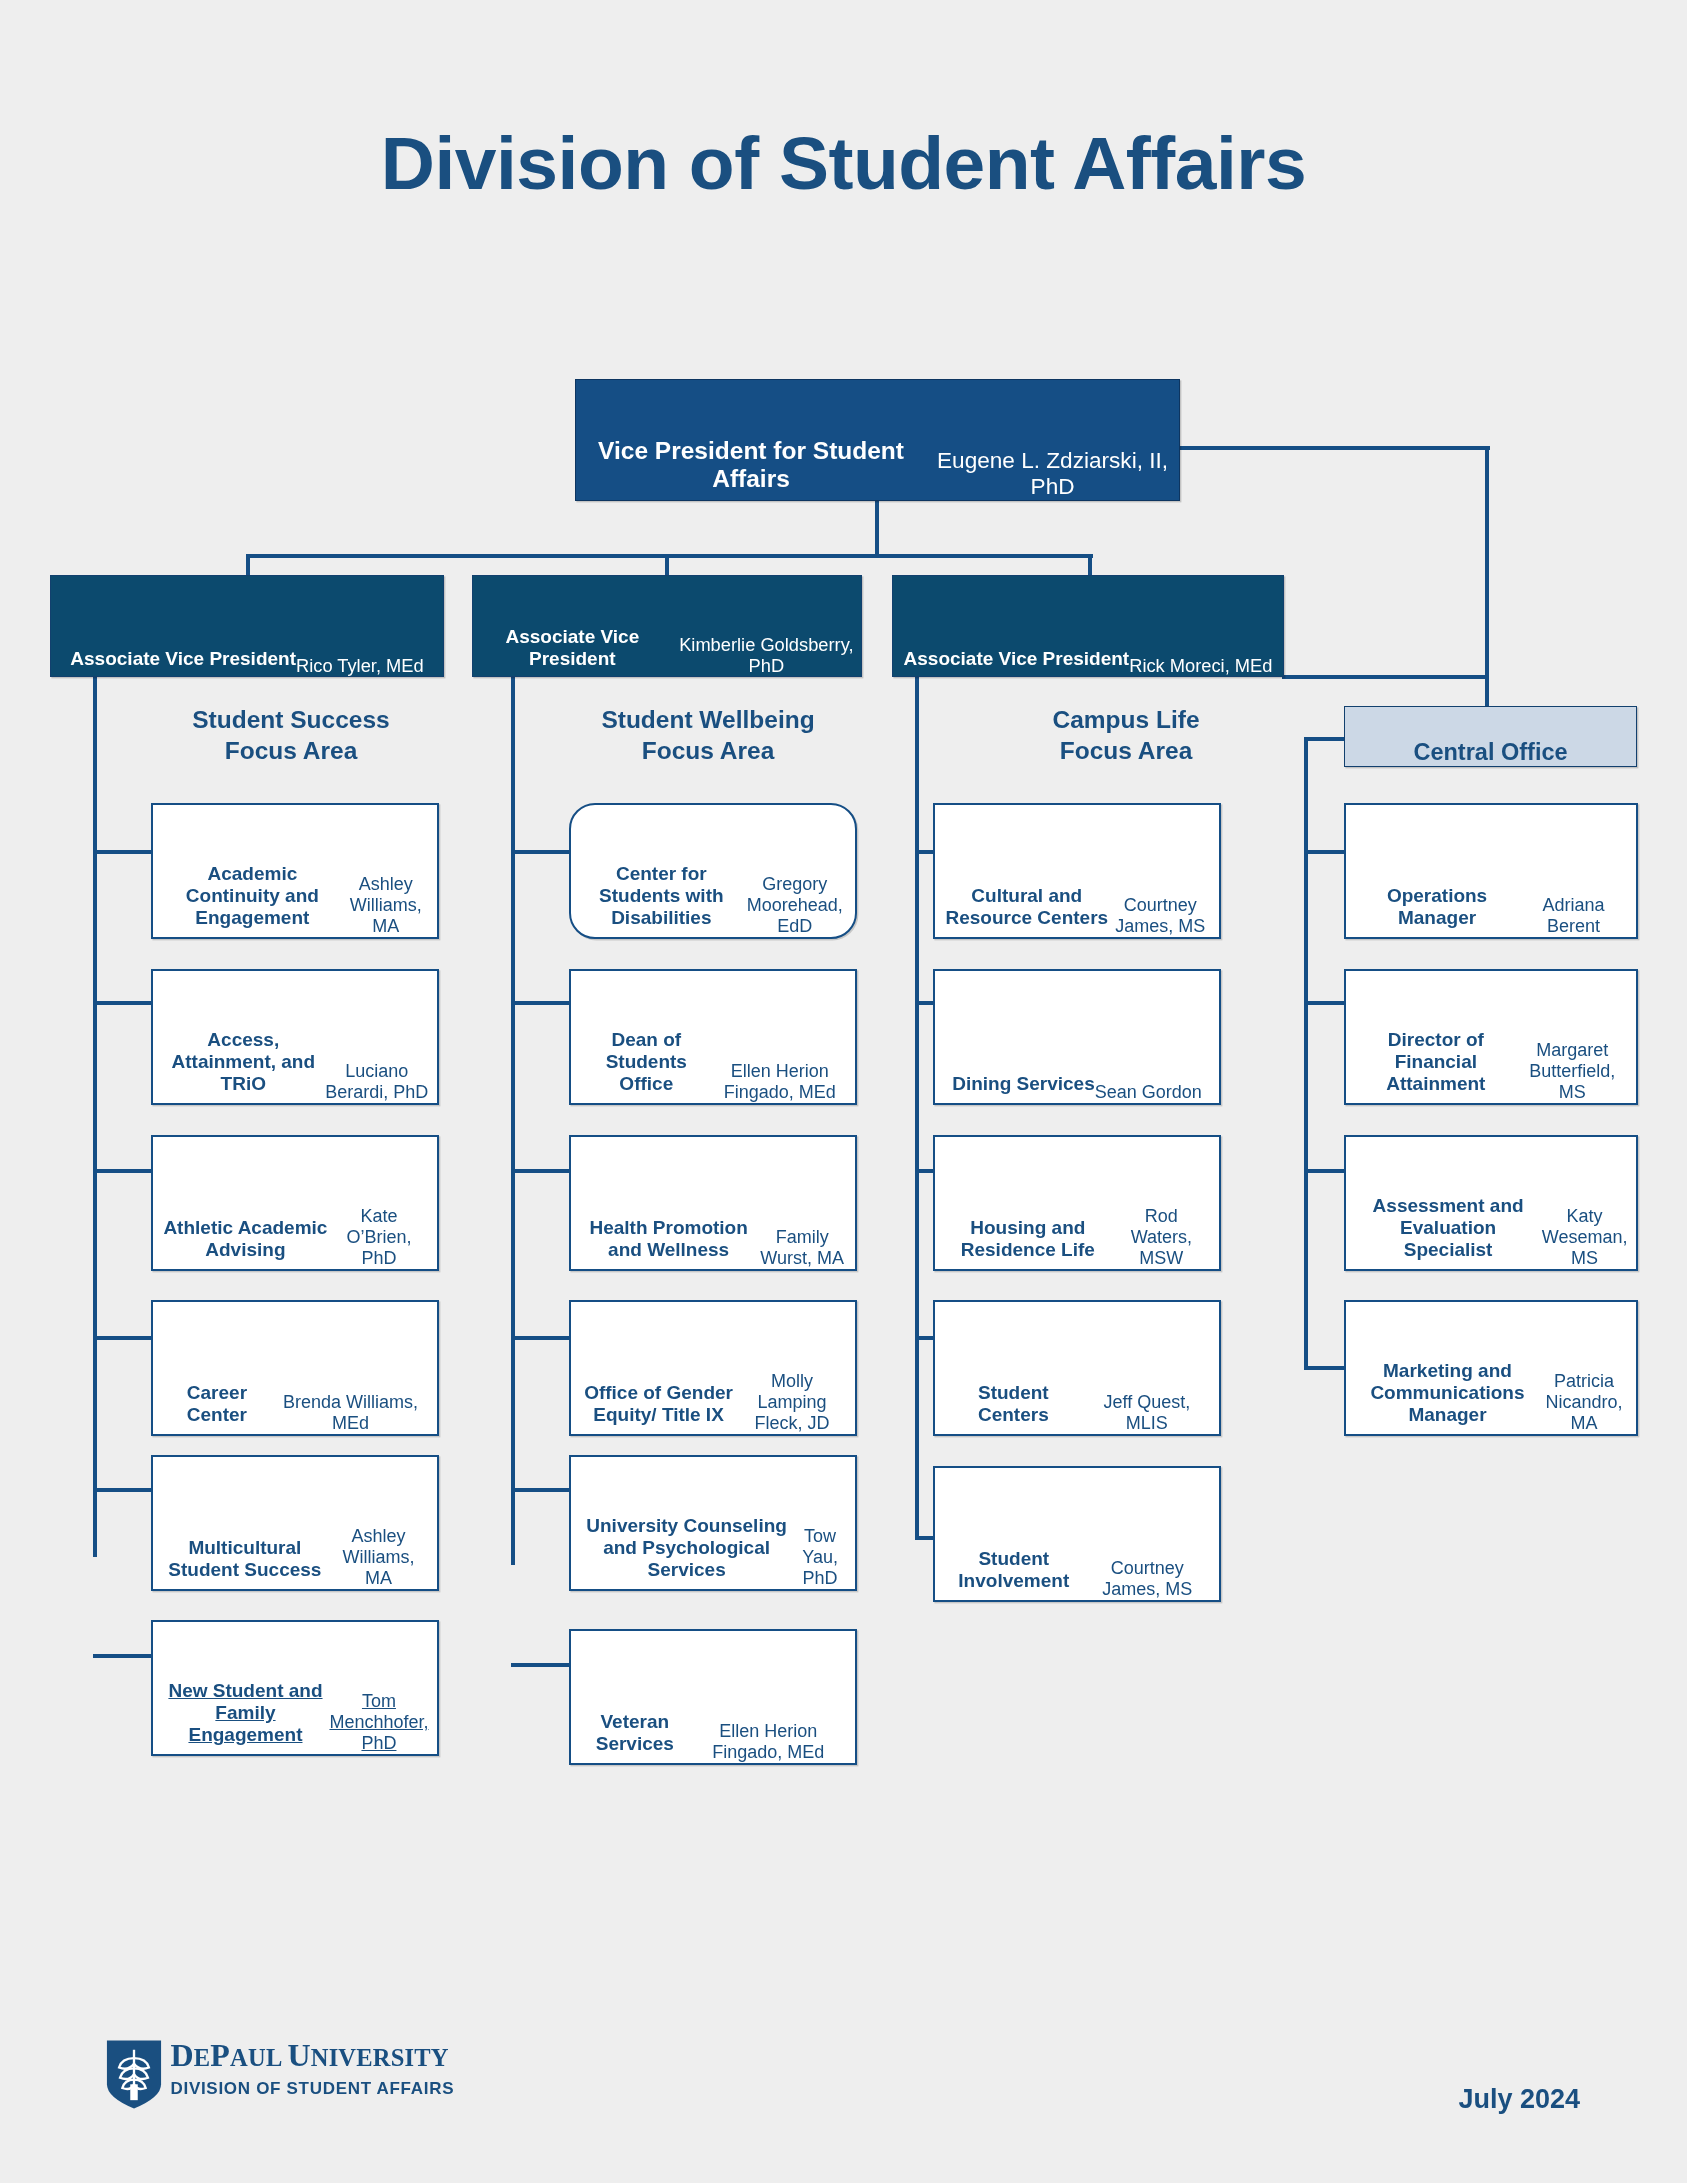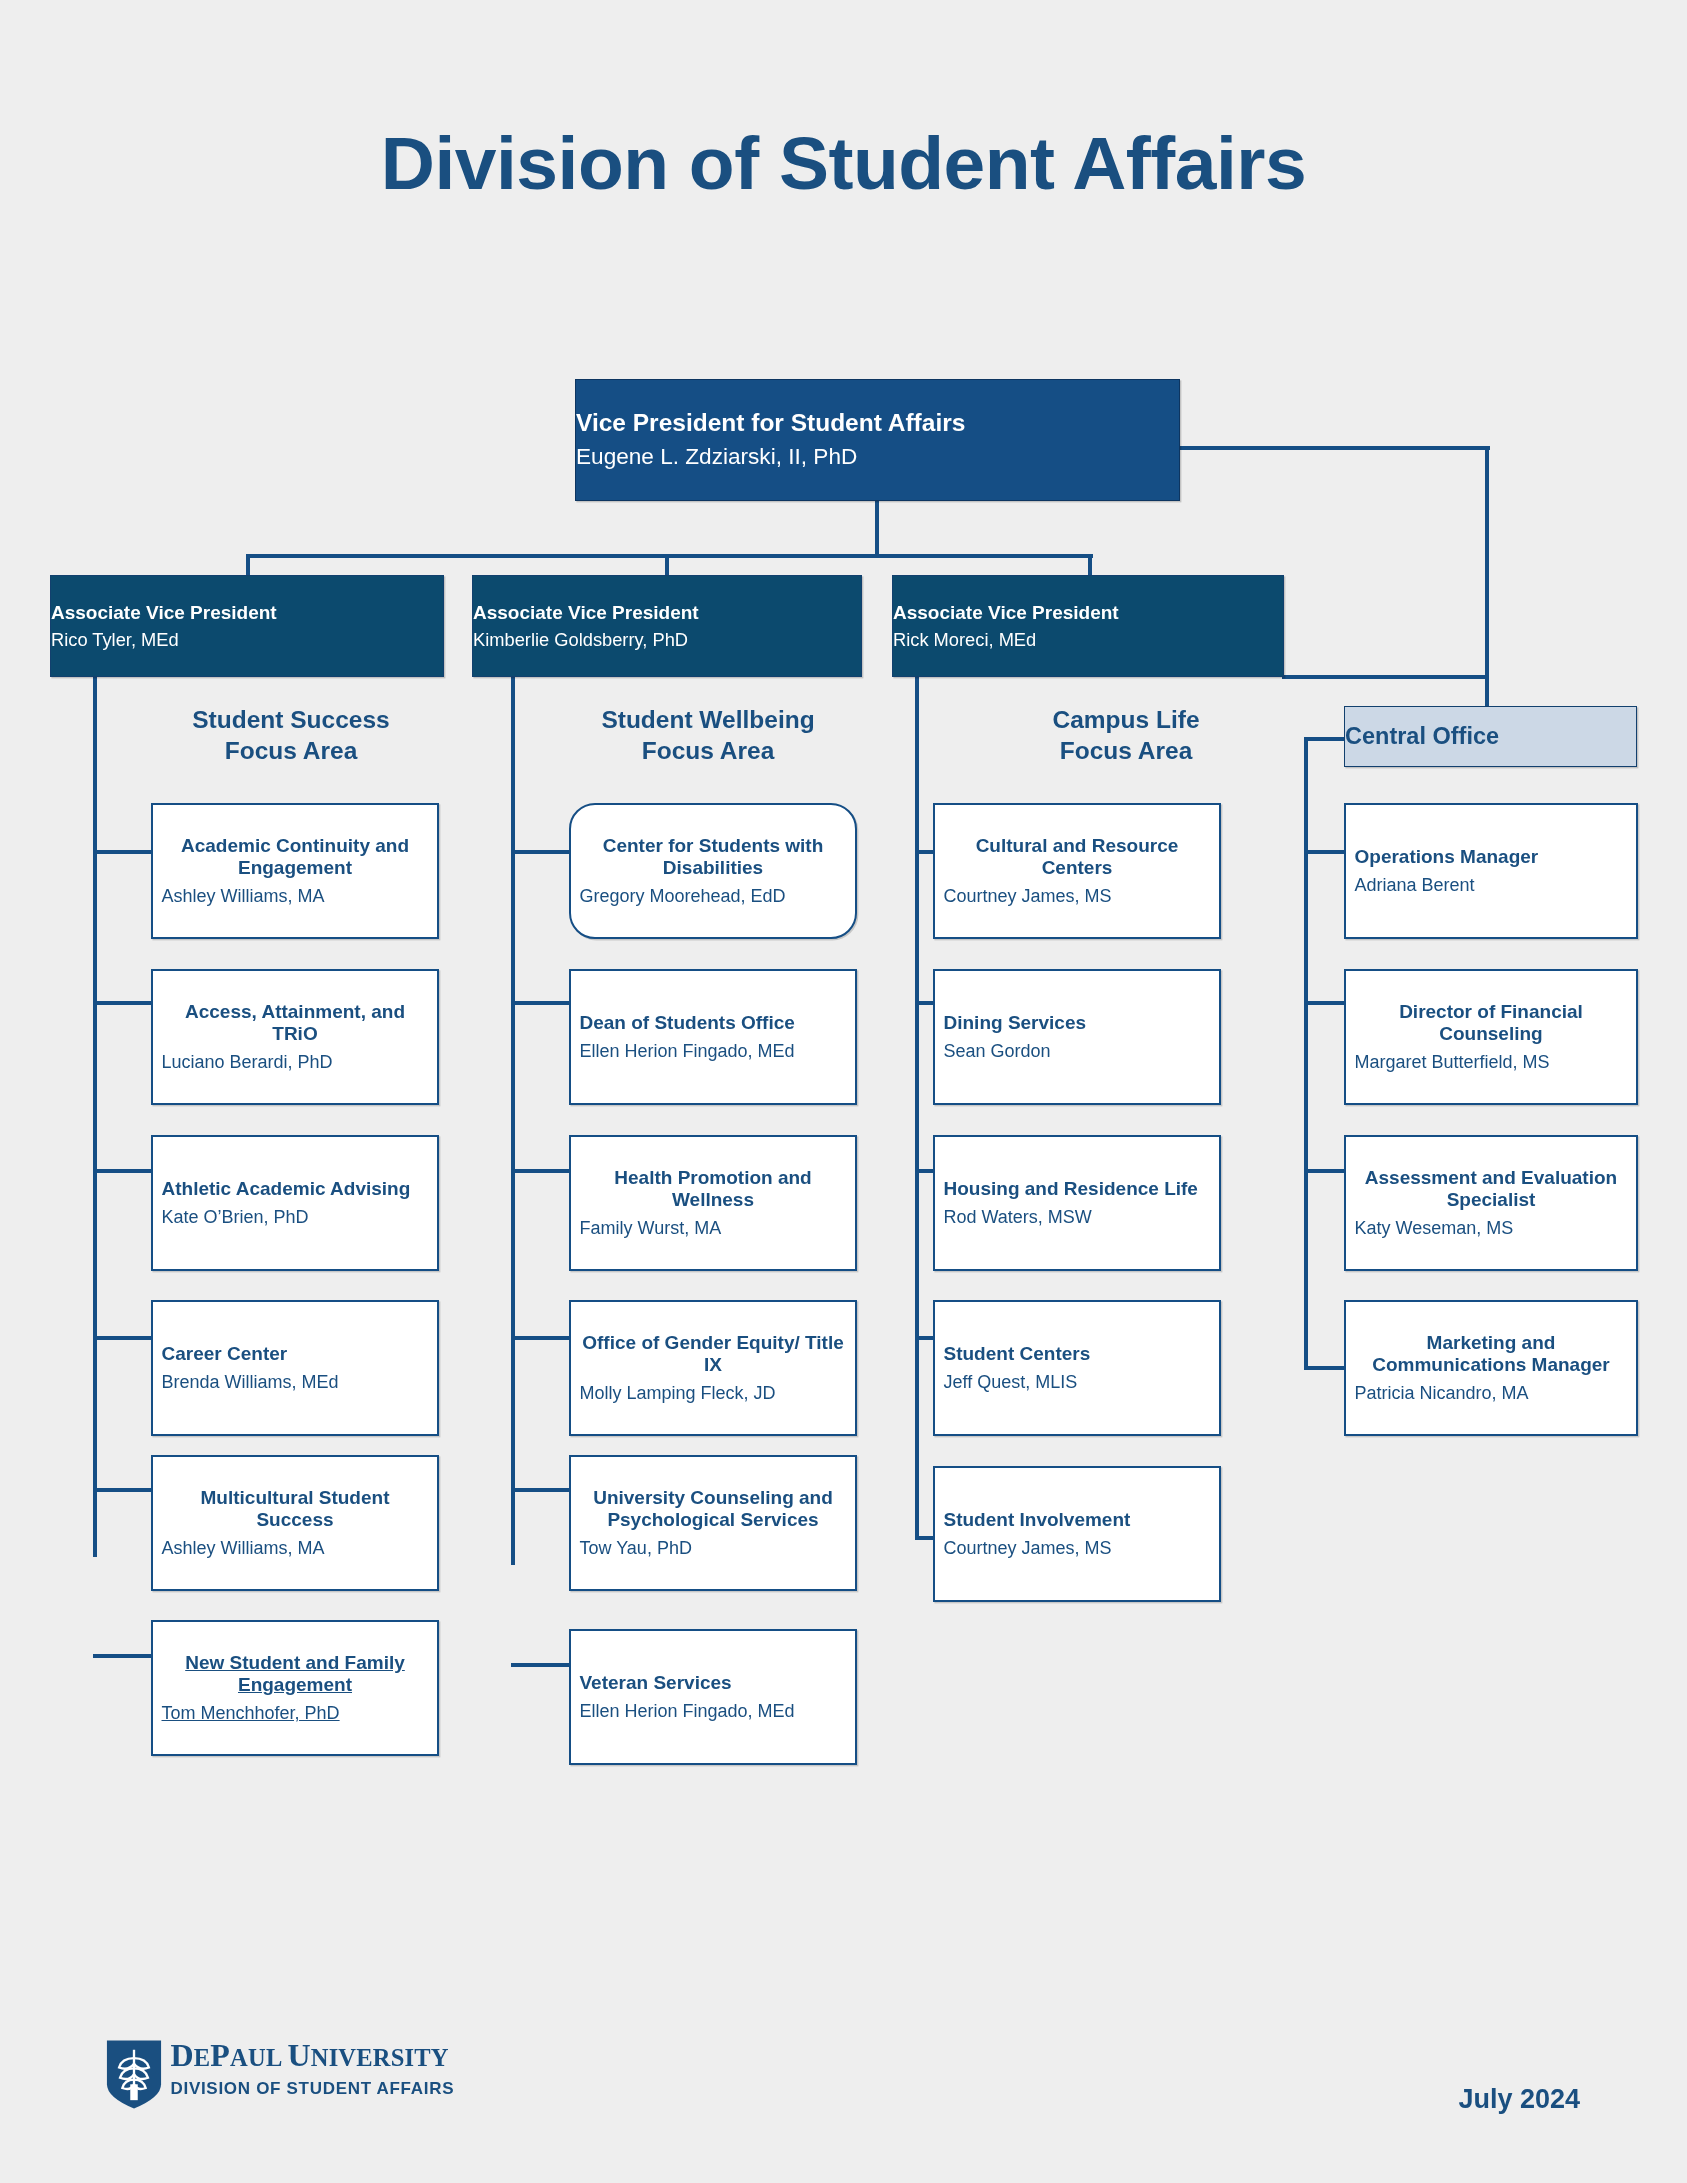--- a/index.html
+++ b/index.html
@@ -19,22 +19,22 @@
     text-align:center;
     font-size:75px;font-weight:bold;
     letter-spacing:-0.5px;
     color:#1a4f80;
   }
 
   
   .box{
     position:absolute;
     box-sizing:border-box;
-    display:flex;flex-direction:column;
-    align-items:flex-start;justify-content:center;
+    display:flex;flex-direction:row;
+    align-items:flex-end;justify-content:center;
     text-align:center;
     line-height:1.16;
   }
   .box .t{font-weight:bold;}
   .box .n{font-weight:normal;}
 
   
   #vp-box{
     left:575px;top:379px;width:605px;height:122px;
     background:#154e85;
@@ -280,21 +280,21 @@
   <div class="box unit col3" style="top:1466px;">
     <span class="t">Student Involvement</span>
     <span class="n">Courtney James, MS</span>
   </div>
 
   <div class="box unit wide col4" style="top:803px;">
     <span class="t">Operations Manager</span>
     <span class="n">Adriana Berent</span>
   </div>
   <div class="box unit wide col4" style="top:969px;">
-    <span class="t">Director of Financial Counseling</span>
+    <span class="t">Director of Financial Attainment</span>
     <span class="n">Margaret Butterfield, MS</span>
   </div>
   <div class="box unit wide col4" style="top:1135px;">
     <span class="t">Assessment and Evaluation Specialist</span>
     <span class="n">Katy Weseman, MS</span>
   </div>
   <div class="box unit wide col4" style="top:1300px;">
     <span class="t">Marketing and Communications Manager</span>
     <span class="n">Patricia Nicandro, MA</span>
   </div>

